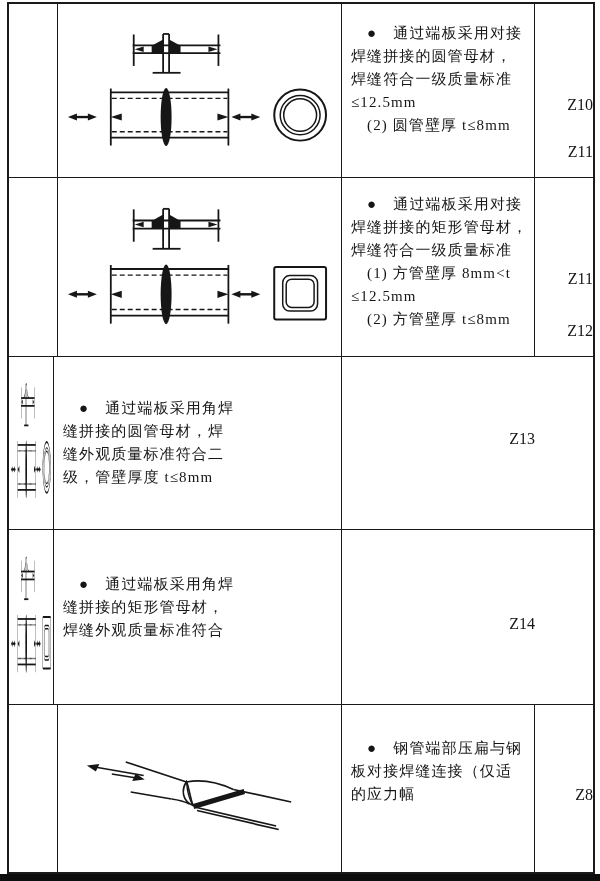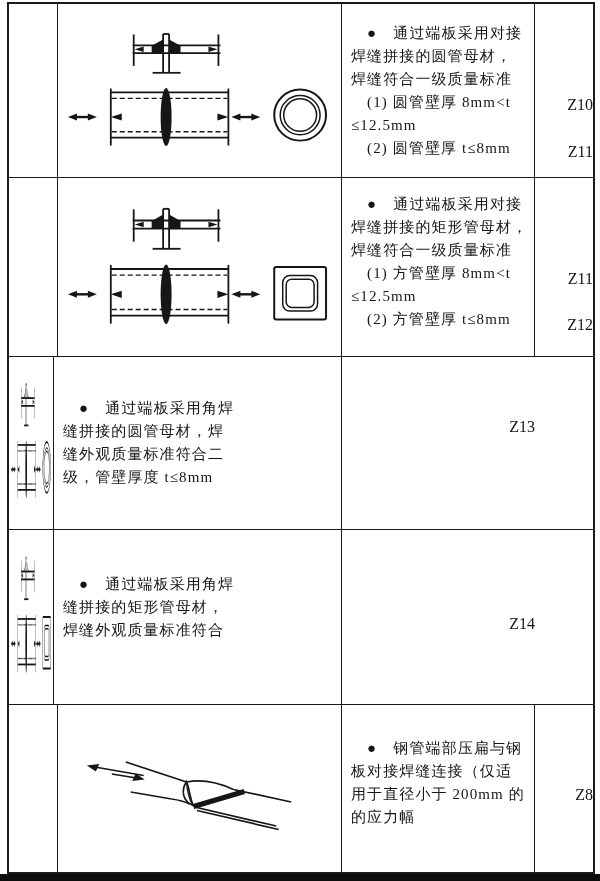--- a/index.html
+++ b/index.html
@@ -68,21 +68,20 @@
             <circle cx="247" cy="113" r="26" stroke-width="2"></circle>
             <circle cx="247" cy="113" r="20" stroke-width="1.5"></circle>
             <circle cx="247" cy="113" r="16.5" stroke-width="1.5"></circle>
           </g>
         </svg>
       </div>
       <div class="cell desc" style="padding-top:18px">
           <div>　●　通过端板采用对接</div>
           <div>焊缝拼接的圆管母材，</div>
           <div>焊缝符合一级质量标准</div>
-          <div>　(1) 圆管壁厚 8mm&lt;t</div>
           <div>≤12.5mm</div>
           <div>　(2) 圆管壁厚 t≤8mm</div>
         </div>
       <div class="cell codes">
         <span class="code" style="top:89px">Z10</span>
         <span class="code" style="top:136px">Z11</span>
       </div>
     </div>
 
     <div class="row" style="height:179px">
@@ -134,21 +133,21 @@
       <div class="cell desc" style="padding-top:15px">
           <div>　●　通过端板采用对接</div>
           <div>焊缝拼接的矩形管母材，</div>
           <div>焊缝符合一级质量标准</div>
           <div>　(1) 方管壁厚 8mm&lt;t</div>
           <div>≤12.5mm</div>
           <div>　(2) 方管壁厚 t≤8mm</div>
         </div>
       <div class="cell codes">
         <span class="code" style="top:89px">Z11</span>
-        <span class="code" style="top:135px">Z12</span>
+        <span class="code" style="top:141px">Z12</span>
       </div>
     </div>
 
     <div class="row" style="height:173px">
       <div class="cell diagram">
         <svg viewBox="0 0 288 176" preserveAspectRatio="none">
           <g stroke="#161616" stroke-width="1.8" fill="none">
             <line x1="80" y1="31" x2="80" y2="63"></line>
               <line x1="165" y1="31" x2="165" y2="63"></line>
             <line x1="79" y1="42" x2="167" y2="42"></line>
@@ -186,21 +185,21 @@
           </g>
         </svg>
       </div>
       <div class="cell desc" style="padding-top:40px">
           <div>　●　通过端板采用角焊</div>
           <div>缝拼接的圆管母材，焊</div>
           <div>缝外观质量标准符合二</div>
           <div>级，管壁厚度 t≤8mm</div>
         </div>
       <div class="cell codes">
-        <span class="code" style="top:58px">Z13</span>
+        <span class="code" style="top:70px">Z13</span>
       </div>
     </div>
 
     <div class="row" style="height:175px">
       <div class="cell diagram">
         <svg viewBox="0 0 288 176" preserveAspectRatio="none">
           <g stroke="#161616" stroke-width="1.8" fill="none">
             <line x1="80" y1="31" x2="80" y2="63"></line>
               <line x1="165" y1="31" x2="165" y2="63"></line>
             <line x1="79" y1="42" x2="167" y2="42"></line>
@@ -270,21 +269,20 @@
           <line x1="140" y1="101.5" x2="191" y2="86.5" stroke="#161616" stroke-width="5"></line>
           <g fill="#161616" stroke="none">
             <polygon points="33,60.5 45.5,59 42,66.5"></polygon>
             <polygon points="91,74.5 78.5,76 82,68.5"></polygon>
           </g>
         </svg>
       </div>
       <div class="cell desc" style="padding-top:32px">
           <div>　●　钢管端部压扁与钢</div>
           <div>板对接焊缝连接（仅适</div>
-          <div>用于直径小于 200mm 的</div>
           <div>的应力幅</div>
         </div>
       <div class="cell codes">
         <span class="code" style="top:78px">Z8</span>
       </div>
     </div>
 
   </div>
   <div class="bottom-bar"></div>
 </div>

